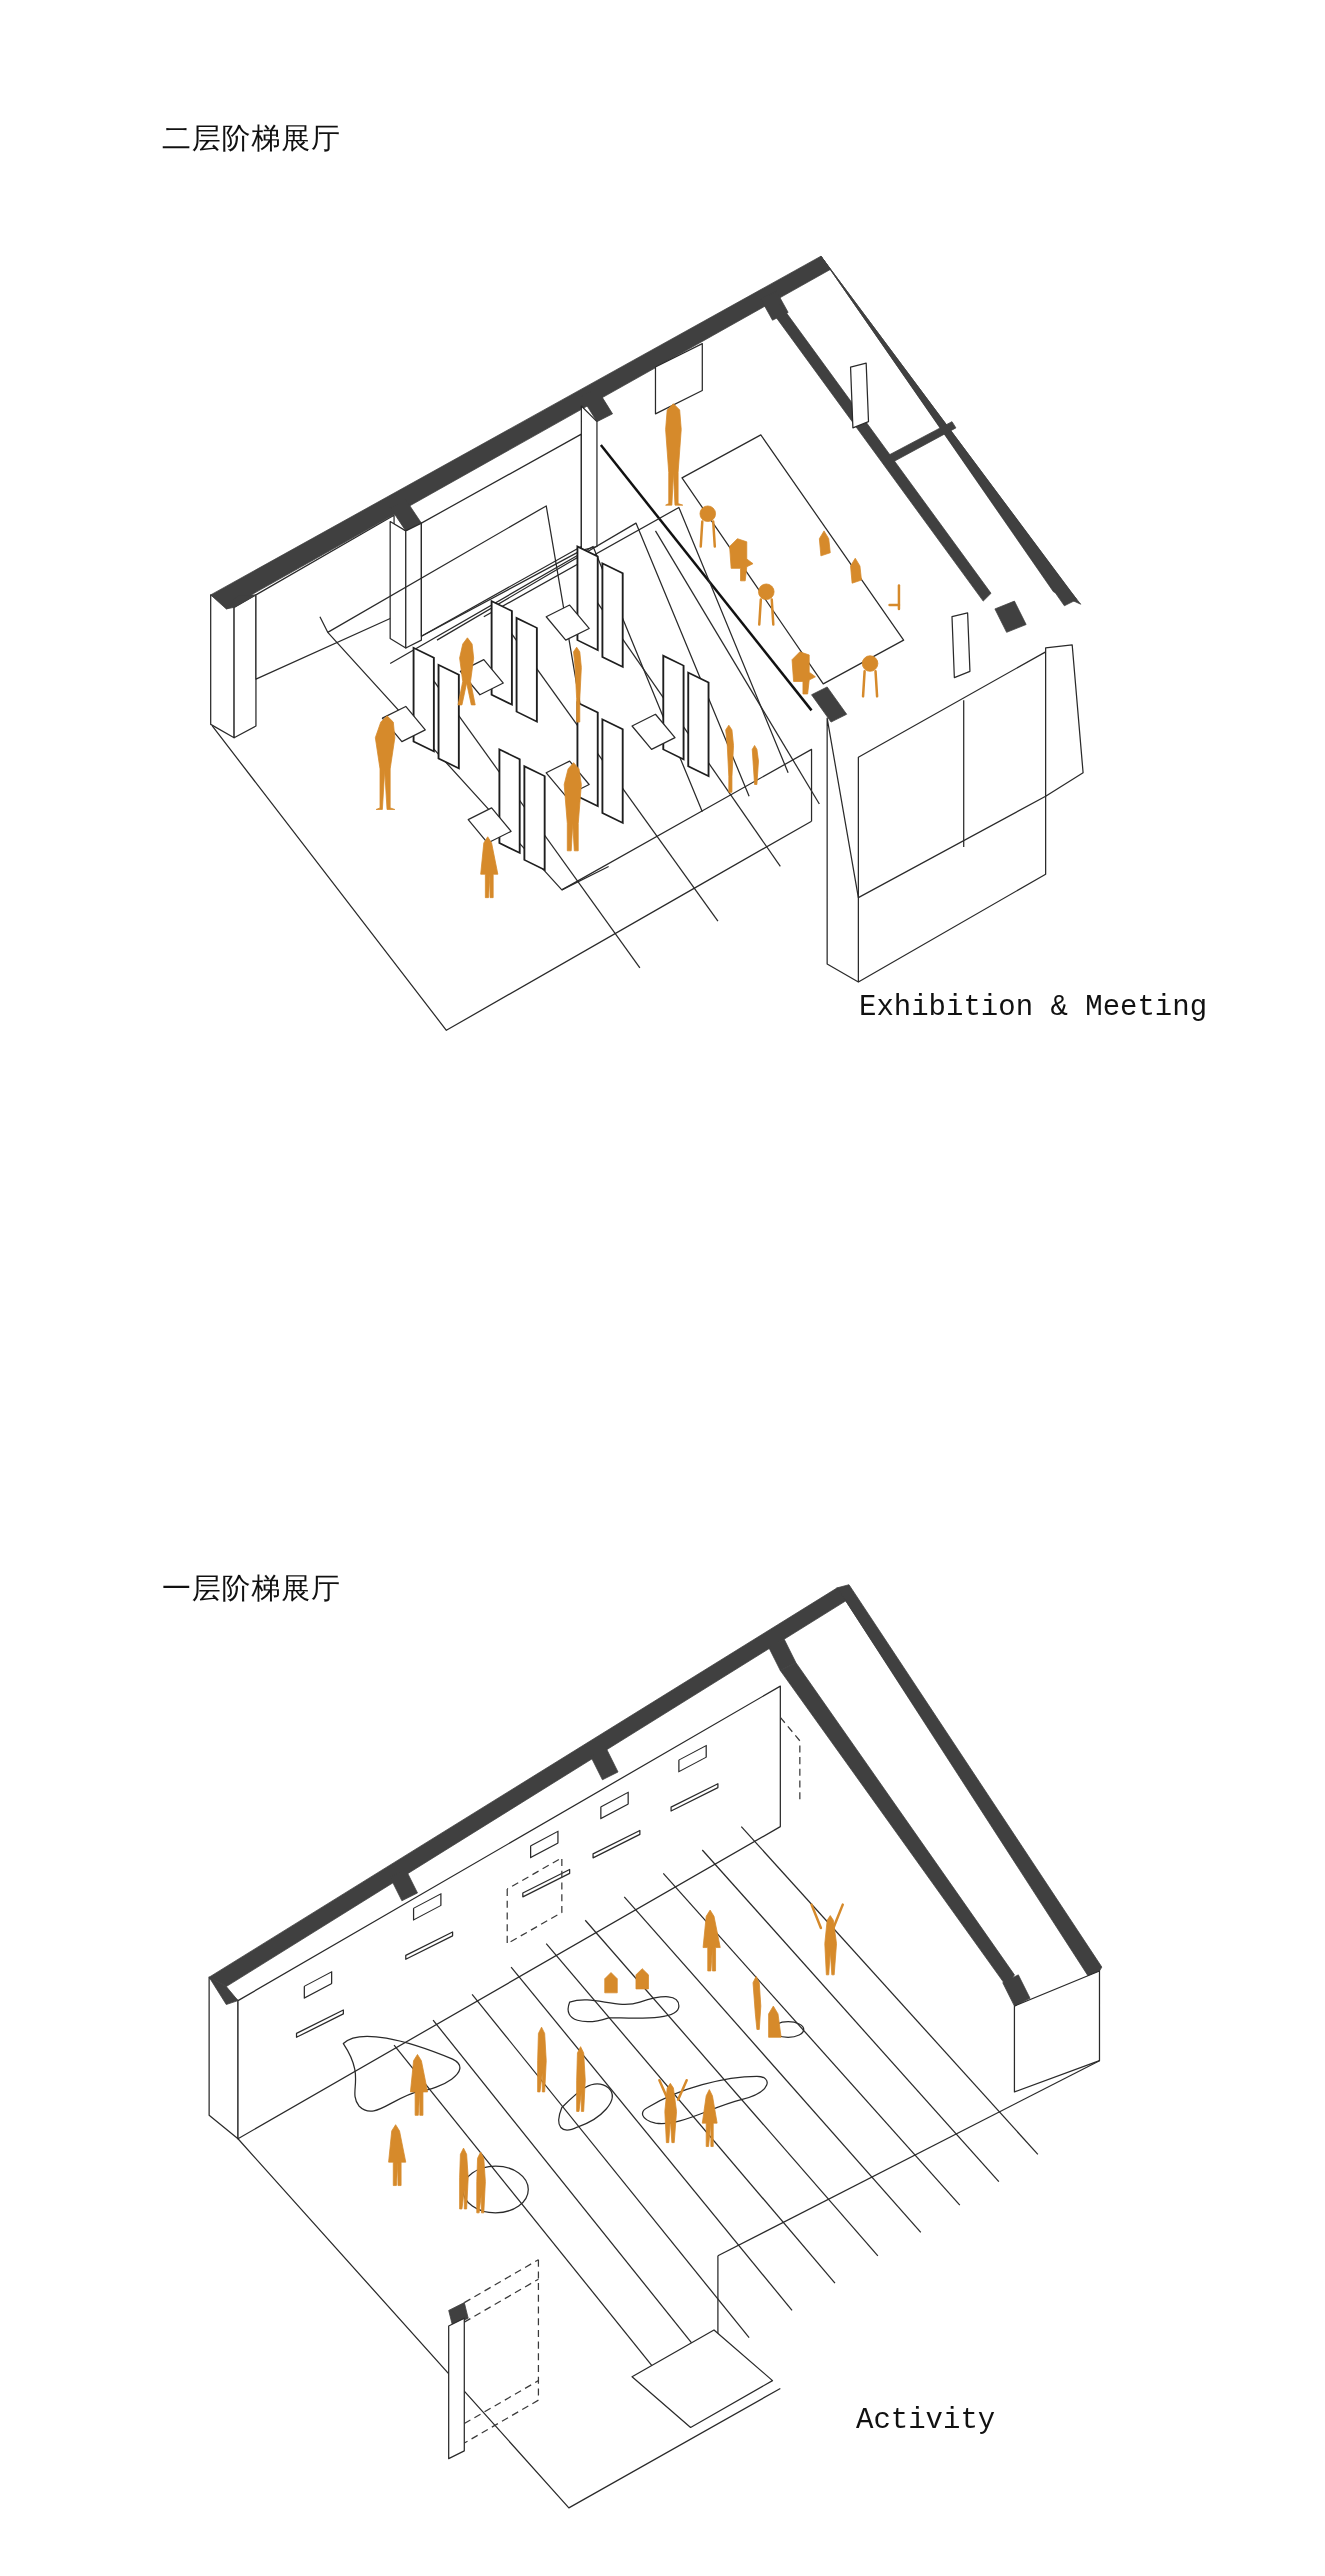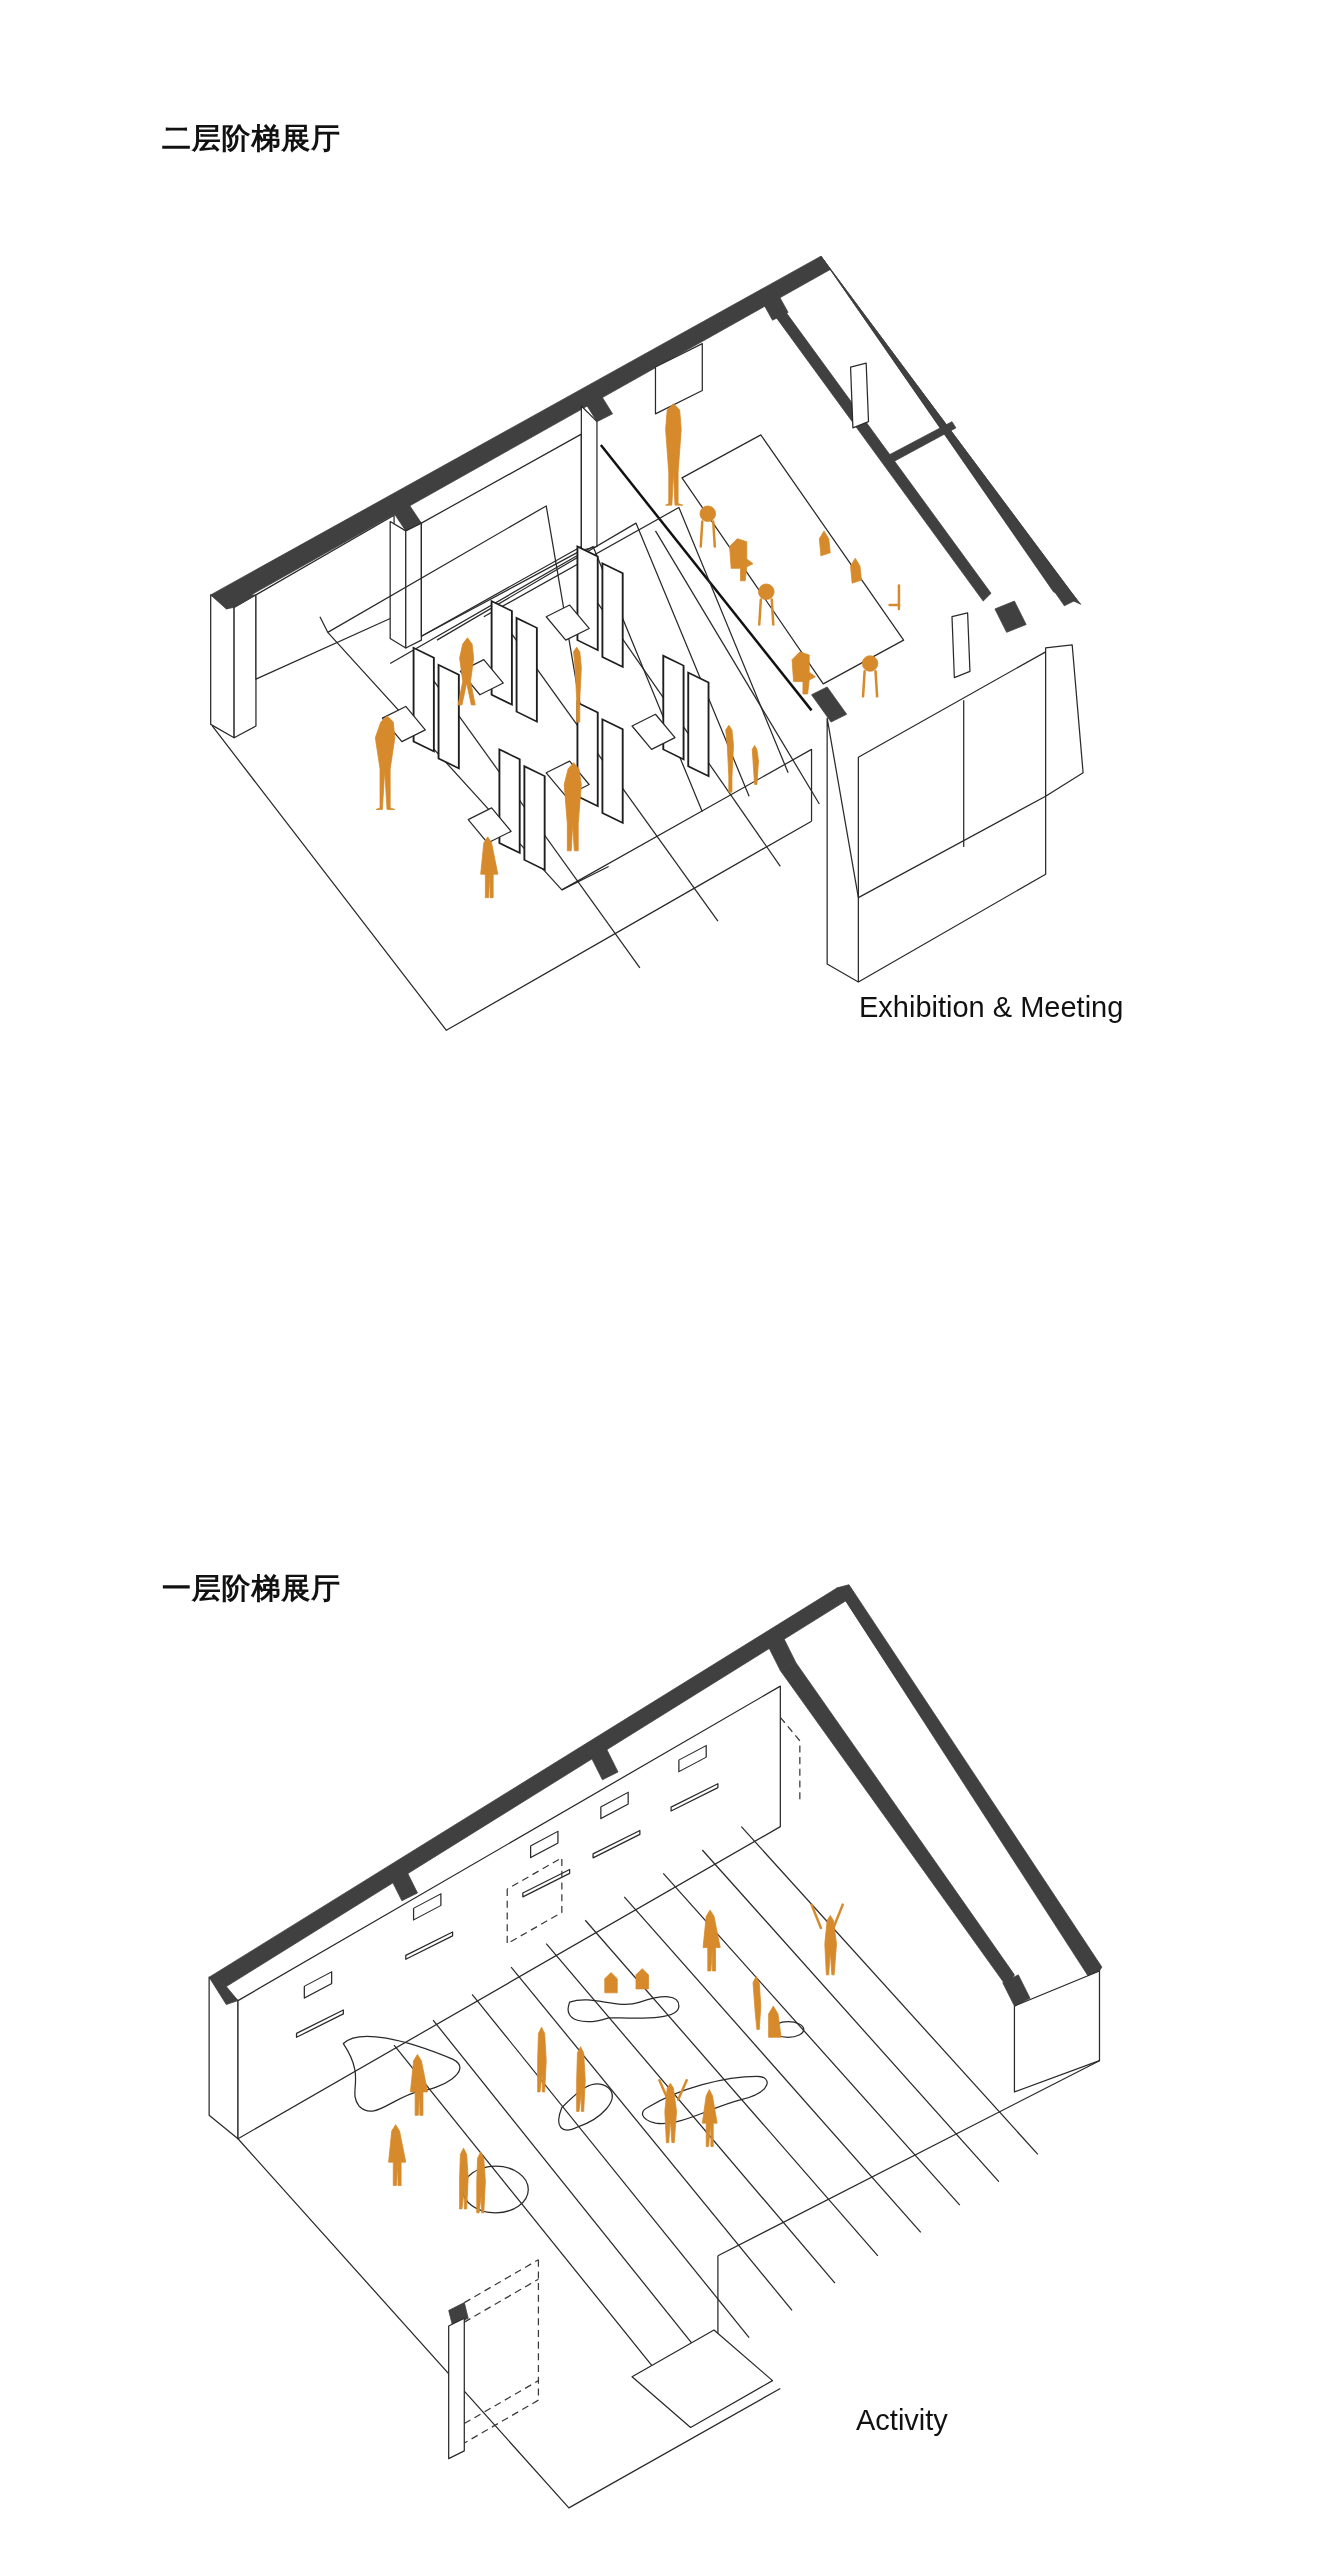--- a/index.html
+++ b/index.html
@@ -1,19 +1,19 @@
 <!DOCTYPE html>
 <html style="font-size:12.5px"><head>
 <meta charset="utf-8">
 <style>
   html, body { margin: 0; padding: 0; background: #ffffff; }
   body { width: 1325px; height: 2576px; position: relative; overflow: hidden;
          font-family: "DejaVu Sans", sans-serif; color: #111; }
-  .title { position: absolute; font-size: 29px; letter-spacing: 0.8px; font-weight: 700; text-align: center; }
-  .caption { position: absolute; font-size: 29px; font-family: Liberation Sans, sans-serif; }
+  .title { position: absolute; font-size: 29px; letter-spacing: 0.8px; font-weight: 400; text-align: center; }
+  .caption { position: absolute; font-size: 29px; font-family: Liberation Mono, monospace; }
   svg.drawing { position: absolute; left: 0; overflow: visible; }
   .ln { fill: none; stroke: #2a2a2a; stroke-width: 1.6; stroke-linejoin: round; }
   .dash { fill: none; stroke: #3a3a3a; stroke-width: 1.6; stroke-dasharray: 9 6; }
   .wall { fill: #404040; stroke: #404040; stroke-width: 1; }
   .face { fill: #ffffff; stroke: #2a2a2a; stroke-width: 1.6; stroke-linejoin: round; }
   .panel { fill: #ffffff; stroke: #1e1e1e; stroke-width: 2.4; }
   .fig { fill: #d68a2b; stroke: #d68a2b; }
   .figline { fill: none; stroke: #d68a2b; stroke-width: 3.2; stroke-linecap: round; }
 </style>
 </head>

